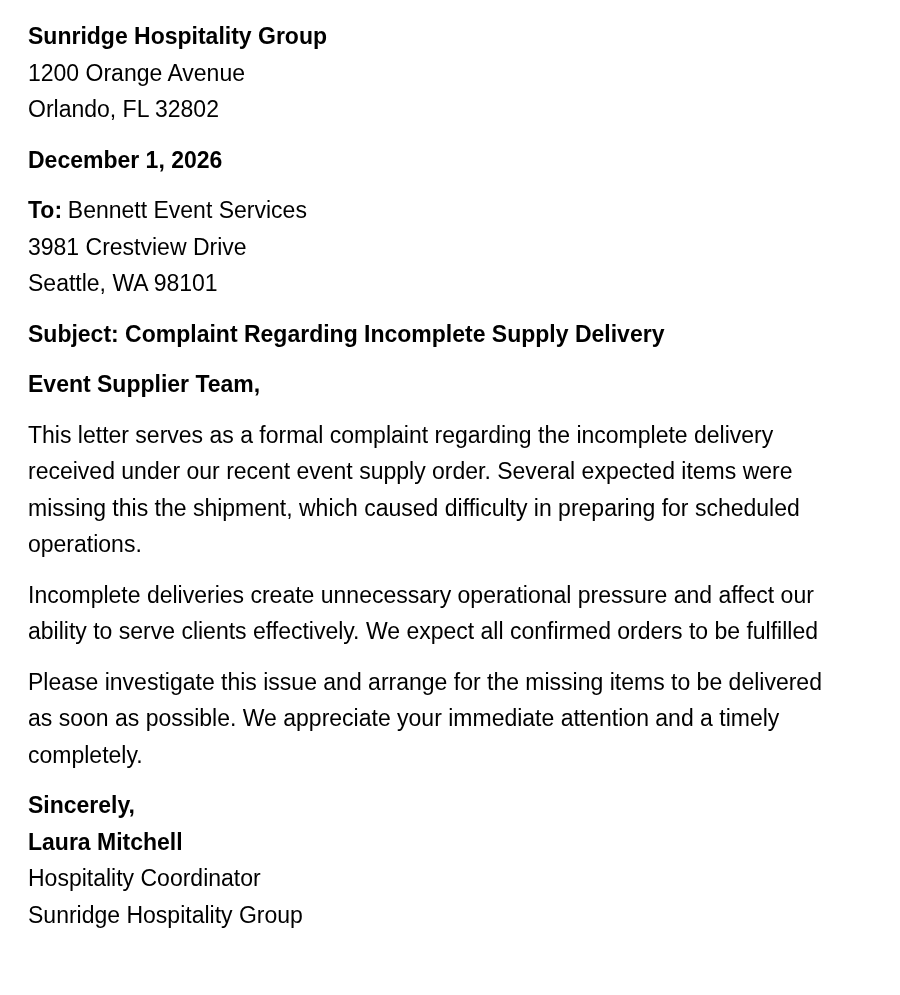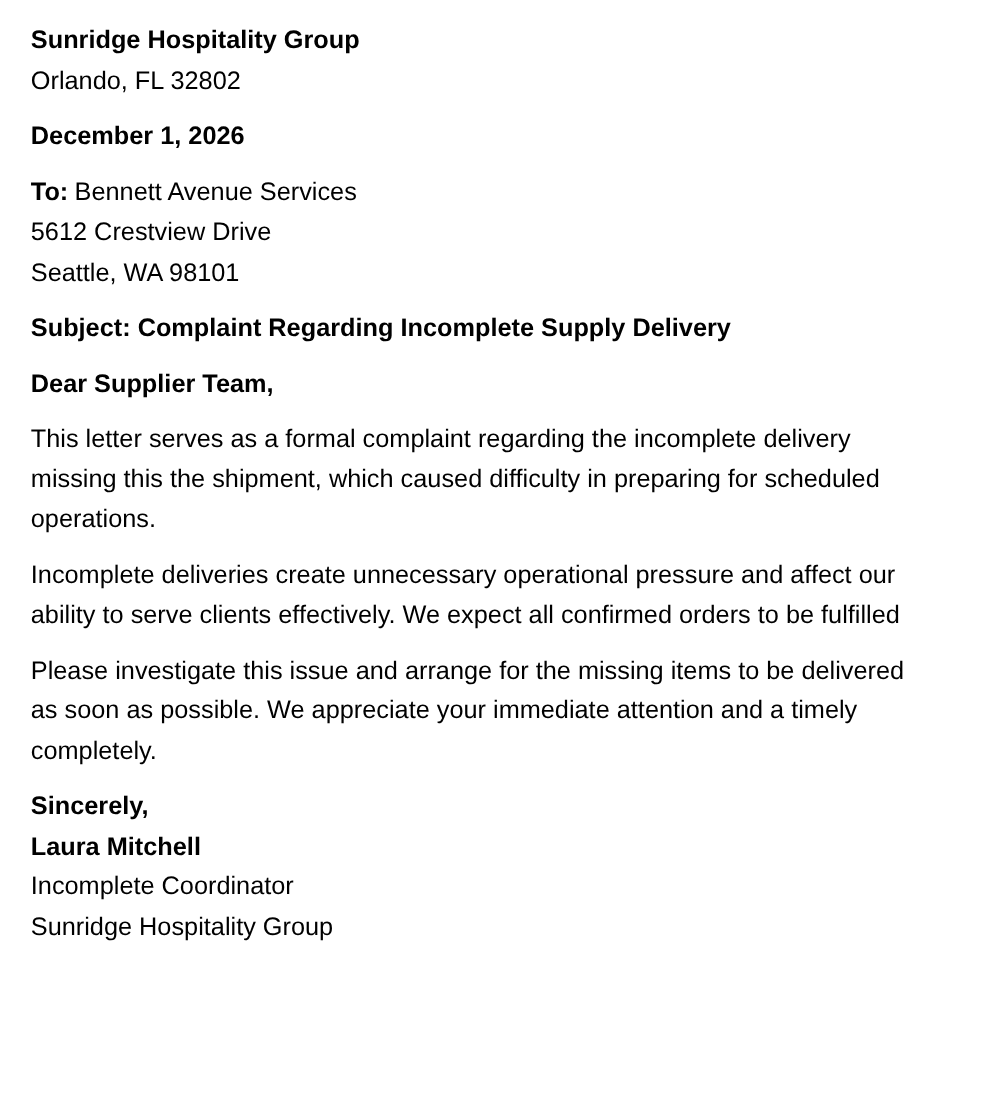--- a/index.html
+++ b/index.html
@@ -36,58 +36,60 @@
     margin-right: 0.25em;
   }
 </style>
 </head>
 <body>
 
 <div class="page">
 
   <div class="block">
     <div class="line b">Sunridge Hospitality Group</div>
+    <div class="line">1200 Orange Avenue</div>
     <div class="line">Orlando, FL 32802</div>
   </div>
 
   <div class="block">
     <div class="line b">December 1, 2026</div>
   </div>
 
   <div class="block">
-    <div class="line"><span class="b to-label">To:</span><span>Bennett Avenue Services</span></div>
-    <div class="line">5612 Crestview Drive</div>
+    <div class="line"><span class="b to-label">To:</span><span>Bennett Event Services</span></div>
+    <div class="line">3981 Crestview Drive</div>
     <div class="line">Seattle, WA 98101</div>
   </div>
 
   <div class="block">
     <div class="line b">Subject: Complaint Regarding Incomplete Supply Delivery</div>
   </div>
 
   <div class="block">
-    <div class="line b">Dear Supplier Team,</div>
+    <div class="line b">Event Supplier Team,</div>
   </div>
 
   <div class="block">
     <div class="line">This letter serves as a formal complaint regarding the incomplete delivery</div>
+    <div class="line">received under our recent event supply order. Several expected items were</div>
     <div class="line">missing this the shipment, which caused difficulty in preparing for scheduled</div>
     <div class="line">operations.</div>
   </div>
 
   <div class="block">
     <div class="line">Incomplete deliveries create unnecessary operational pressure and affect our</div>
     <div class="line">ability to serve clients effectively. We expect all confirmed orders to be fulfilled</div>
   </div>
 
   <div class="block">
     <div class="line">Please investigate this issue and arrange for the missing items to be delivered</div>
     <div class="line">as soon as possible. We appreciate your immediate attention and a timely</div>
     <div class="line">completely.</div>
   </div>
 
   <div class="block">
     <div class="line b">Sincerely,</div>
     <div class="line b">Laura Mitchell</div>
-    <div class="line">Incomplete Coordinator</div>
+    <div class="line">Hospitality Coordinator</div>
     <div class="line">Sunridge Hospitality Group</div>
   </div>
 
 </div>
 
 </body></html>

